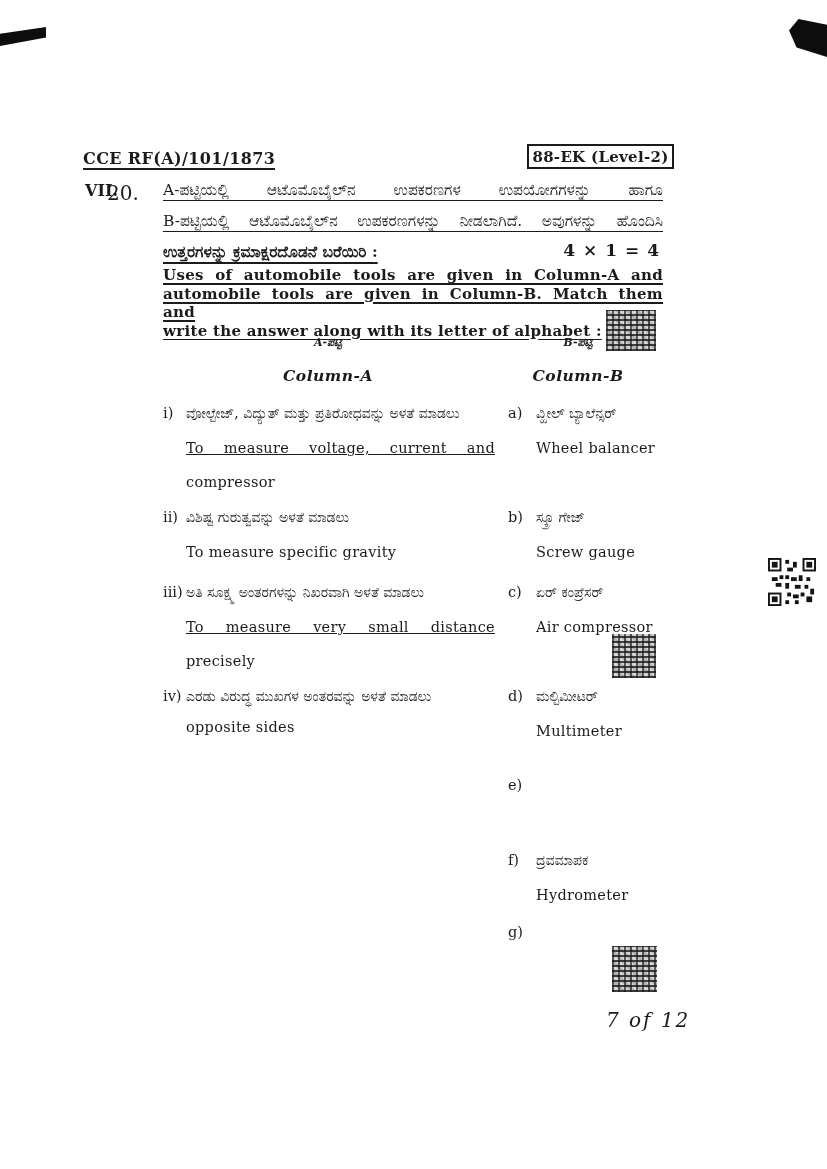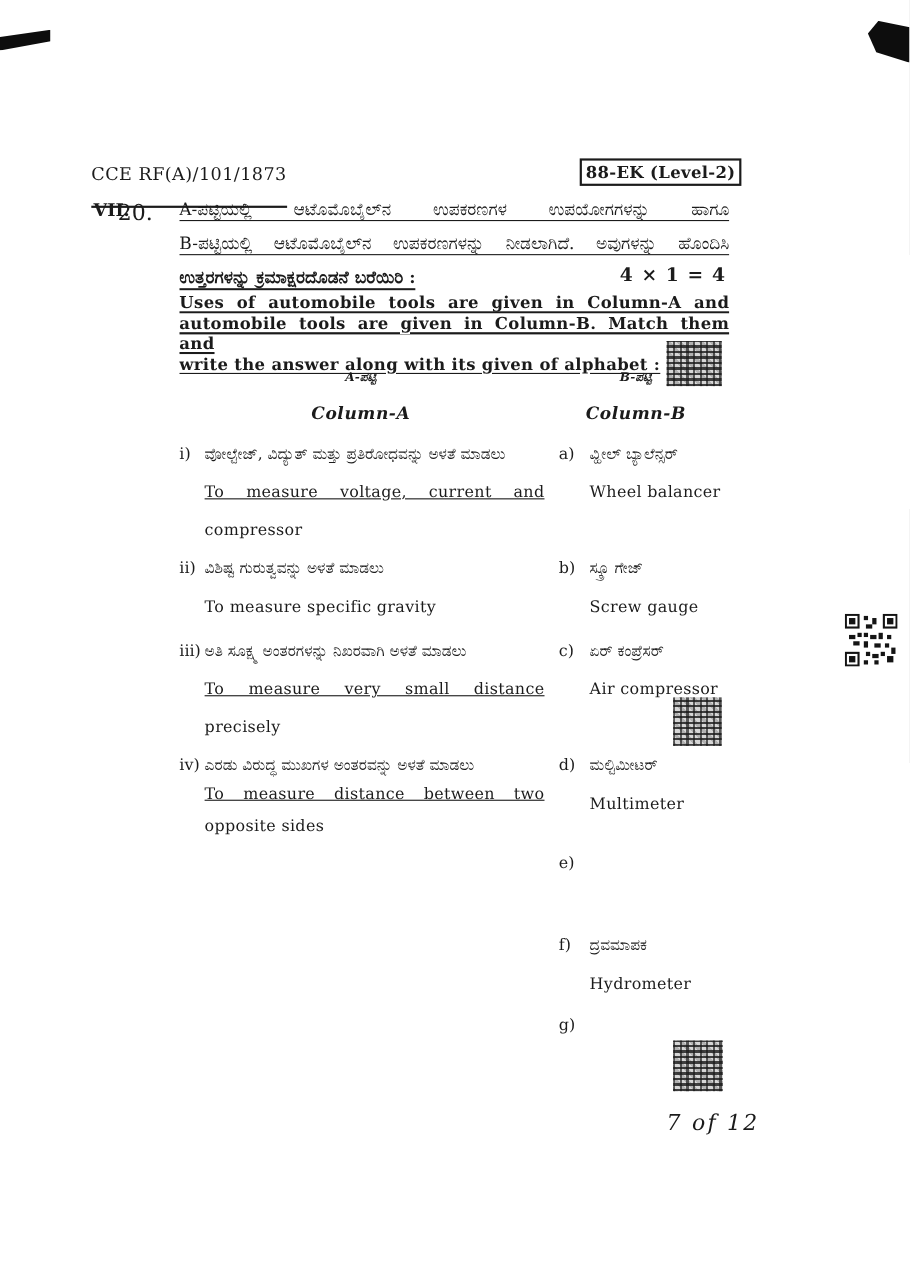--- a/index.html
+++ b/index.html
@@ -20,22 +20,22 @@
       repeating-linear-gradient(45deg, #777 0 3px, #c9c9c9 3px 7px);
   }
   .noise-b-list{left:606px;top:310px;width:50px;height:41px;}
   .noise-air{left:612px;top:634px;width:44px;height:44px;}
   .noise-calipers{left:612px;top:946px;width:45px;height:46px;}
   .qr{position:absolute;left:768px;top:558px;width:48px;height:48px;}
 
   
   .doc-code{
     position:absolute;left:83px;top:149px;
-    font-size:16px;font-weight:normal;letter-spacing:.4px;
-    border-bottom:2px solid #1b1b1b;padding-bottom:19px;
+    font-size:16px;font-weight:bold;letter-spacing:.4px;
+    border-bottom:2px solid #1b1b1b;padding-bottom:0;
   }
   .paper-box{
     position:absolute;left:527px;top:144px;width:147px;height:25px;
     border:2px solid #1b1b1b;box-sizing:border-box;
     display:flex;align-items:center;justify-content:center;
     font-size:15px;font-weight:bold;letter-spacing:.3px;
   }
 
   
   .sec-label{position:absolute;left:85px;top:181px;font-size:16px;font-weight:bold;}
@@ -144,21 +144,21 @@
     <div class="q-kn-line jl">B-ಪಟ್ಟಿಯಲ್ಲಿ ಆಟೊಮೊಬೈಲ್‌ನ ಉಪಕರಣಗಳನ್ನು ನೀಡಲಾಗಿದೆ. ಅವುಗಳನ್ನು ಹೊಂದಿಸಿ</div>
     <div class="q-last-row">
       <span class="q-kn-part">ಉತ್ತರಗಳನ್ನು ಕ್ರಮಾಕ್ಷರದೊಡನೆ ಬರೆಯಿರಿ :</span>
       <span class="marks">4 × 1 = 4</span>
     </div>
   </div>
 
   <div class="q-en-block">
     <div class="q-en-line jl">Uses of automobile tools are given in Column-A and</div>
     <div class="q-en-line jl">automobile tools are given in Column-B. Match them and</div>
-    <div class="q-en-line">write the answer along with its given of alphabet :</div>
+    <div class="q-en-line">write the answer along with its letter of alphabet :</div>
   </div>
 
   <div class="col-hdr hdr-kn hdr-a">A-ಪಟ್ಟಿ</div>
   <div class="col-hdr hdr-kn hdr-b">B-ಪಟ್ಟಿ</div>
   <div class="col-hdr hdr-en hdr-a">Column-A</div>
   <div class="col-hdr hdr-en hdr-b">Column-B</div>
 
   <div class="items">
 
     <div class="item item-l" style="top:2px">
@@ -181,21 +181,20 @@
       <div class="item-body">
         <div class="kn">ಅತಿ ಸೂಕ್ಷ್ಮ ಅಂತರಗಳನ್ನು ನಿಖರವಾಗಿ ಅಳತೆ ಮಾಡಲು</div>
         <div class="en jl">To measure very small distance</div>
         <div class="en en-line2">precisely</div>
       </div>
     </div>
     <div class="item item-l" style="top:285px">
       <span class="num">iv)</span>
       <div class="item-body">
         <div class="kn">ಎರಡು ವಿರುದ್ಧ ಮುಖಗಳ ಅಂತರವನ್ನು ಅಳತೆ ಮಾಡಲು</div>
-        <div class="en jl" style="margin-top:2px;line-height:22px">To measure distance between two</div>
         <div class="en en-line2" style="line-height:21px">opposite sides</div>
       </div>
     </div>
 
     <div class="item item-r" style="top:2px">
       <span class="letter">a)</span>
       <div class="item-body">
         <div class="kn">ವ್ಹೀಲ್ ಬ್ಯಾಲೆನ್ಸರ್</div>
         <div class="en">Wheel balancer</div>
       </div>

